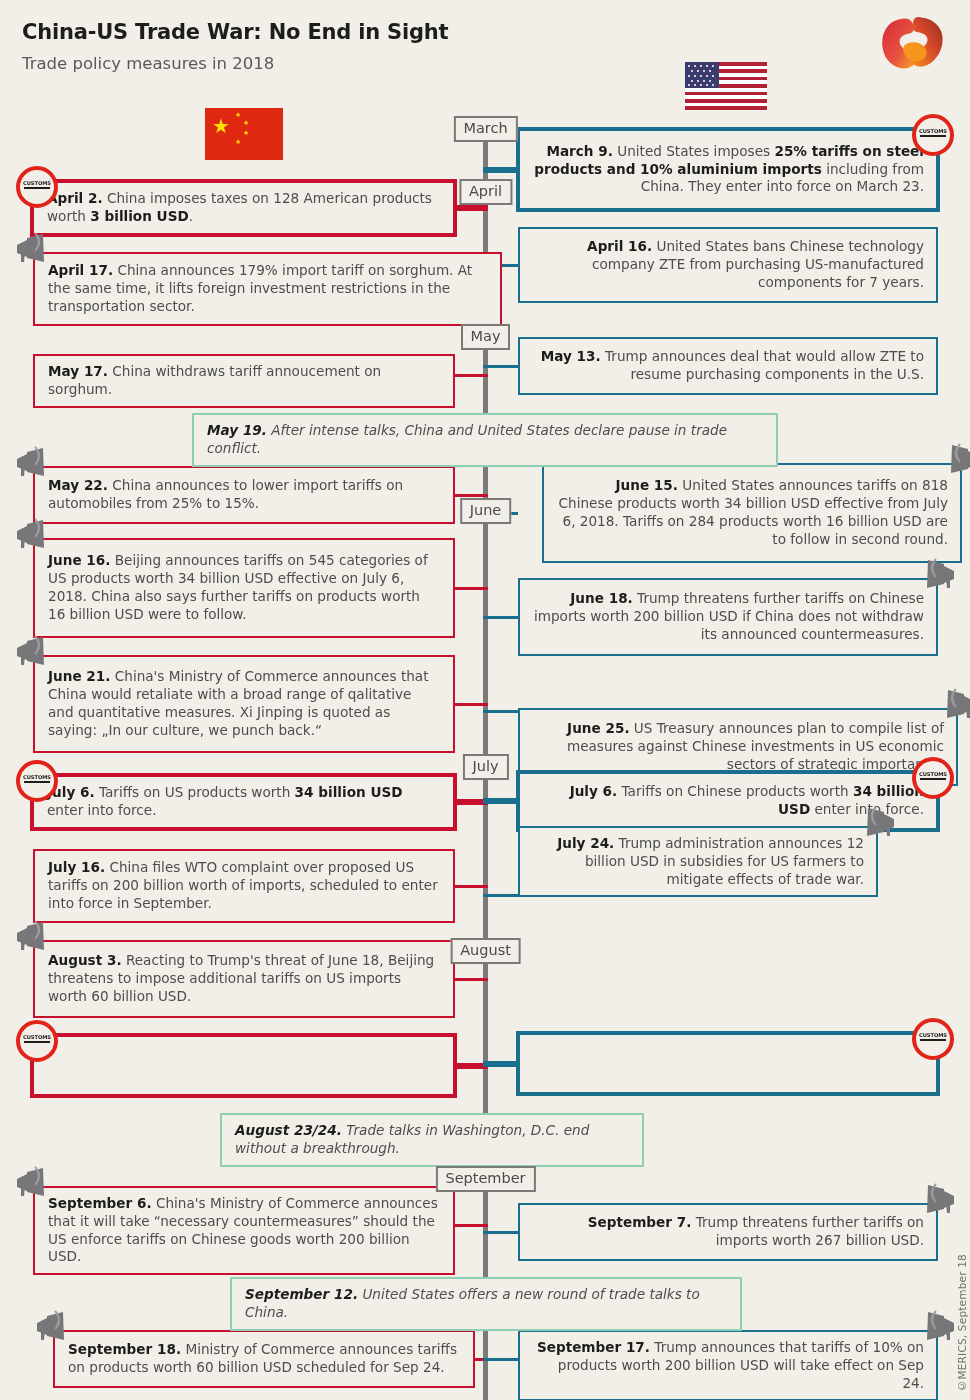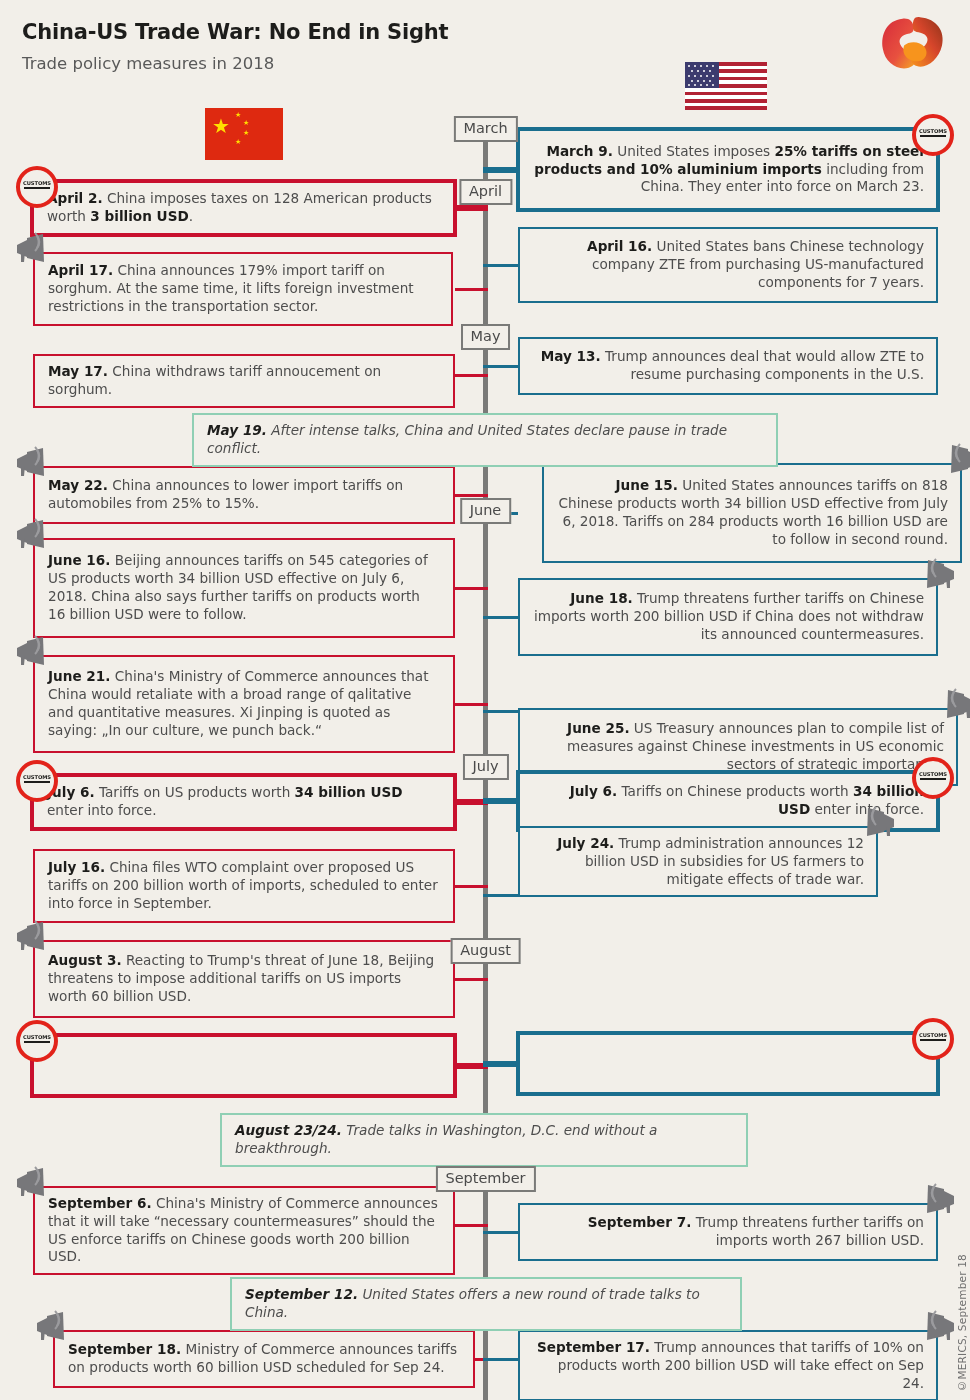--- a/index.html
+++ b/index.html
@@ -207,21 +207,21 @@
       <div class="conn teal" style="top: 1230.5px; height: 3px; left: 483px; width: 35px;"></div>
       <div class="conn teal" style="top: 1357.5px; height: 3px; left: 483px; width: 35px;"></div>
     </div>
   <div id="boxes">
       <div class="box cn strong" style="left: 30px; top: 179px; width: 427px; min-height: 58px;">
         <div class="txt"><span class="d">April 2.</span> China imposes taxes on 128 American products worth <b>3 billion USD</b>.</div>
         <div class="icon-customs" style="top: -17px; left: -18px;">
           <span>CUSTOMS</span>
         </div>
       </div>
-      <div class="box cn" style="left: 33px; top: 252px; width: 420px; min-height: 74px;">
+      <div class="box cn" style="left: 33px; top: 252px; width: 469px; min-height: 74px;">
         <div class="txt"><span class="d">April 17.</span> China announces 179%  import tariff on sorghum. At the same time, it lifts foreign investment restrictions in the transportation sector.</div>
         <div class="icon-mega" style="top: -22px; left: -22px;"><svg viewBox="0 0 40 34" width="40" height="34">
             <path d="M4 13 L14 8 L14 25 L4 21 Z" fill="#77777a"></path>
             <path d="M14 6 L30 2 L31 30 L14 26 Z" fill="#77777a"></path>
             <path d="M8 20 L12 20 L11 30 L8 30 Z" fill="#77777a"></path>
             <path d="M24 4 a9 9 0 0 1 0 12" stroke="#9b9b9e" stroke-width="2" fill="none"></path>
             <path d="M22 1 a13 13 0 0 1 0 18" stroke="#9b9b9e" stroke-width="2" fill="none"></path>
           </svg></div>
       </div>
       <div class="box cn" style="left: 33px; top: 354px; width: 422px; min-height: 42px;">
@@ -380,21 +380,21 @@
             <path d="M4 13 L14 8 L14 25 L4 21 Z" fill="#77777a"></path>
             <path d="M14 6 L30 2 L31 30 L14 26 Z" fill="#77777a"></path>
             <path d="M8 20 L12 20 L11 30 L8 30 Z" fill="#77777a"></path>
             <path d="M24 4 a9 9 0 0 1 0 12" stroke="#9b9b9e" stroke-width="2" fill="none"></path>
             <path d="M22 1 a13 13 0 0 1 0 18" stroke="#9b9b9e" stroke-width="2" fill="none"></path>
           </svg></div>
       </div>
       <div class="box neutral" style="left: 192px; top: 413px; width: 586px; min-height: 35px;">
         <div class="txt"><span class="d">May 19.</span> After intense talks, China and United States declare pause in trade conflict.</div>
       </div>
-      <div class="box neutral" style="left: 220px; top: 1113px; width: 528px; min-height: 37px;">
+      <div class="box neutral" style="left: 220px; top: 1113px; width: 424px; min-height: 37px;">
         <div class="txt"><span class="d">August 23/24.</span> Trade talks in Washington, D.C. end without a breakthrough.</div>
       </div>
       <div class="box neutral" style="left: 230px; top: 1277px; width: 512px; min-height: 37px;">
         <div class="txt"><span class="d">September 12.</span> United States offers a new round of trade talks to China.</div>
       </div>
     </div>
   <div id="monthtags">
       <div class="month-tag" style="left: 485.5px; top: 116px;">March</div>
       <div class="month-tag" style="left: 485.5px; top: 179px;">April</div>
       <div class="month-tag" style="left: 485.5px; top: 324px;">May</div>

